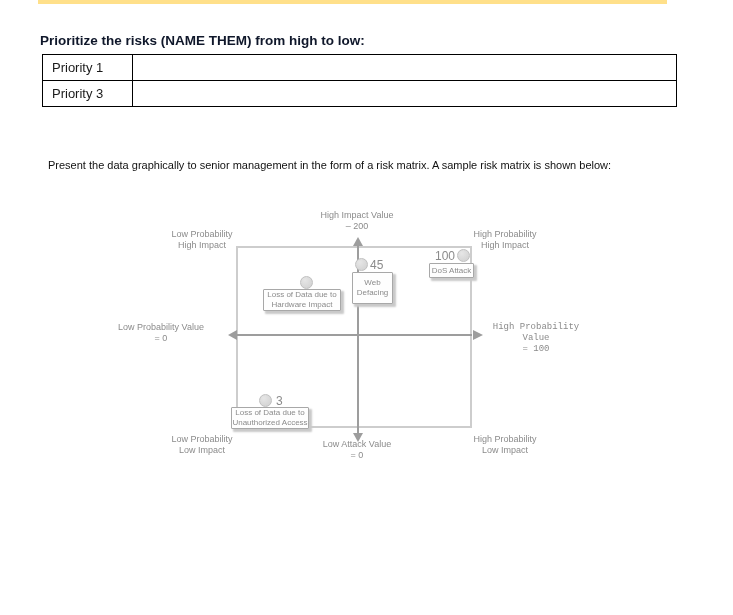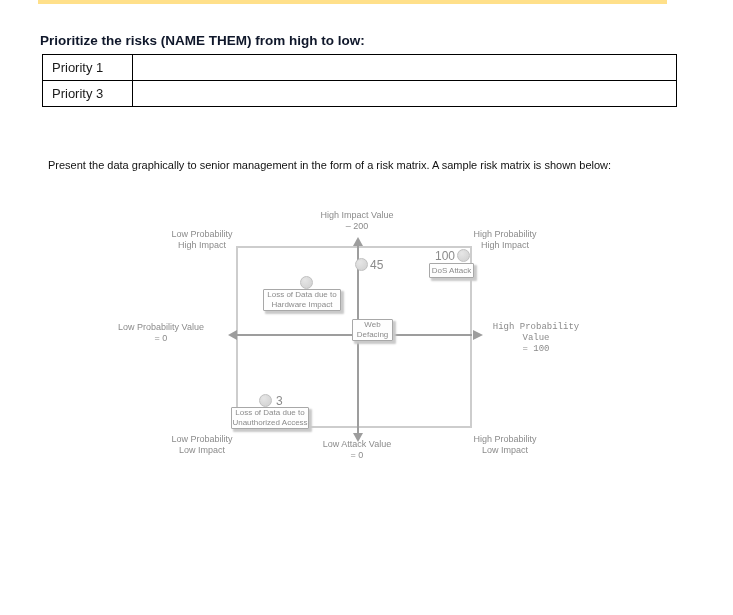--- a/index.html
+++ b/index.html
@@ -98,21 +98,21 @@
       <span>Low Probability Value</span>
       <span>= 0</span>
     </div>
     <div class="g-text" style="left:490px;top:322px;width:92px;font-family:Liberation Mono, monospace;">
       <span>High Probability Value</span>
       <span>= 100</span>
     </div>
 
     <div class="dot" style="left:355px;top:258px;"></div>
     <div class="dot-val" style="left:370px;top:260px;">45</div>
-    <div class="callout" style="left:352px;top:272px;width:41px;height:22px;margin-top:47px;">
+    <div class="callout" style="left:352px;top:272px;width:41px;height:32px;">
       <span>Web</span>
       <span>Defacing</span>
     </div>
 
     <div class="dot" style="left:457px;top:249px;"></div>
     <div class="dot-val" style="left:435px;top:251px;">100</div>
     <div class="callout" style="left:429px;top:263px;width:45px;height:15px;">
       <span>DoS Attack</span>
     </div>
 

